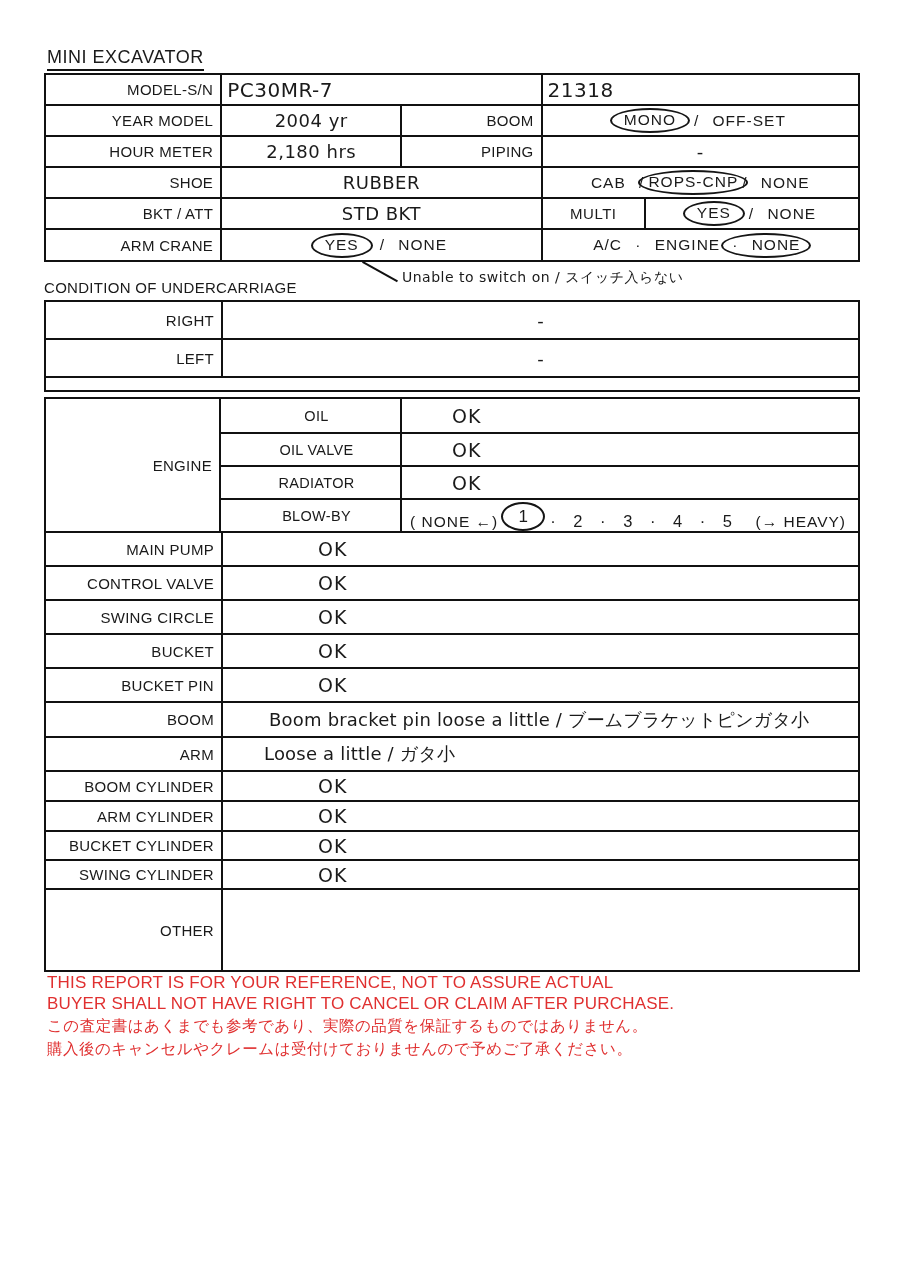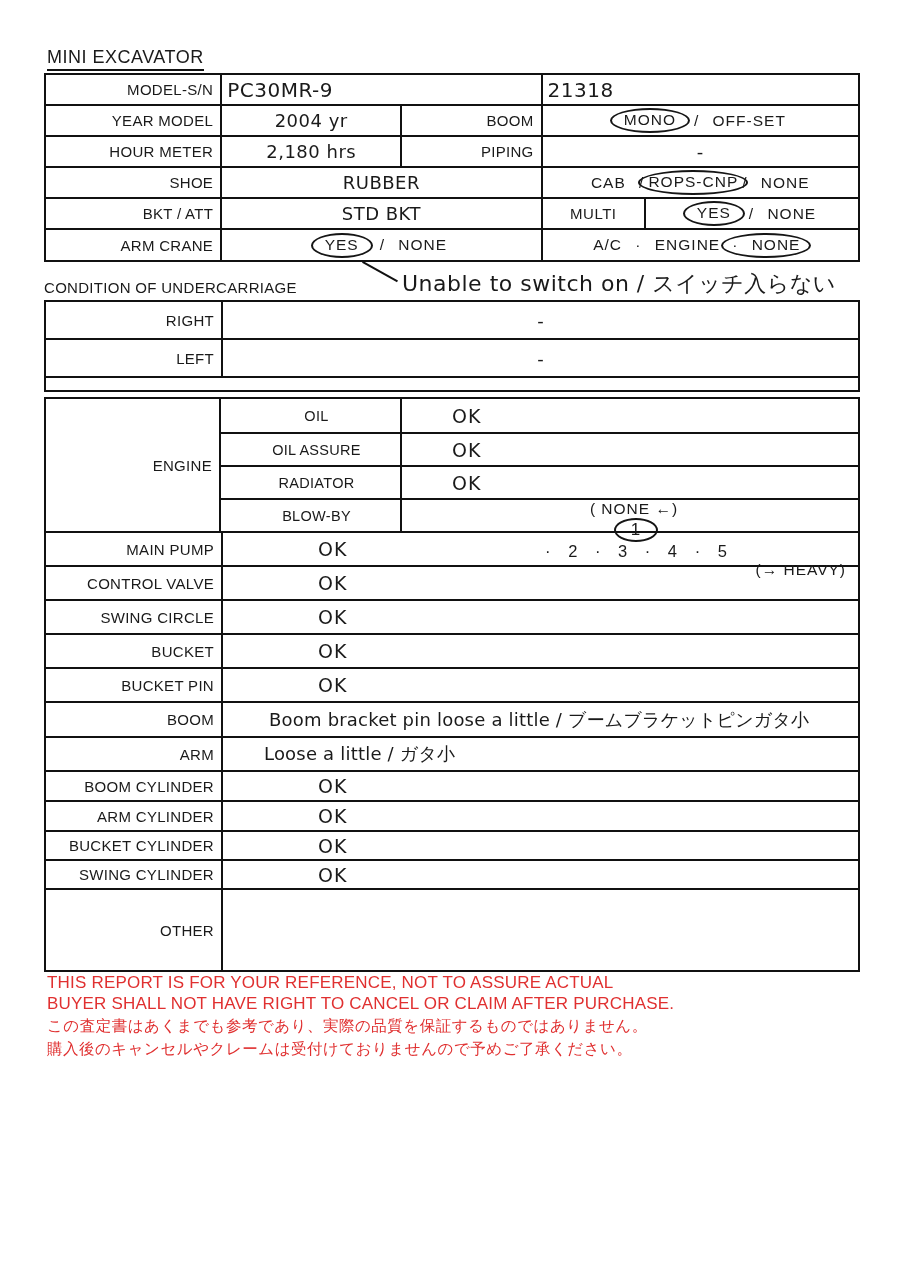--- a/index.html
+++ b/index.html
@@ -42,54 +42,54 @@
   .etr { display:flex; height:33px; }
   .etr + .etr { border-top:2px solid #111; }
   .sub { width:179px; justify-content:center; font-size:14.5px; letter-spacing:0.3px;padding-left:12px; }
   .eval { flex:1; border-left:2px solid #111; padding-left:50px; font-family:"DejaVu Sans", sans-serif; font-size:19px; letter-spacing:1px; }
   .mtr { display:flex; }
   .mval { flex:1; padding-left:95px; font-family:"DejaVu Sans", sans-serif; font-size:19px; letter-spacing:1px; }
   .note-val { font-size:18px; letter-spacing:0.2px; }
   .pl46{padding-left:46px;} .pl41{padding-left:41px;}
   .h34{height:34px;} .h35{height:35px;} .h30{height:30px;} .h28{height:29px;} .h82{height:82px;}
   
-  .bb { display:flex; align-items:center; padding-left:8px; letter-spacing:0;flex-direction:column; }
+  .bb { display:flex; align-items:flex-end; padding-left:8px; letter-spacing:0; }
   .bb-left { font-size:15.5px; letter-spacing:1px; }
   .bb-circle {
     display:inline-flex; align-items:center; justify-content:center;
     width:44px; height:29px; border:2px solid #151515; border-radius:50%;
     font-size:17px; margin-left:3px; font-family:"Liberation Sans", sans-serif;
   }
   .bb-scale { font-size:16.5px; word-spacing:11px; margin-left:5px; letter-spacing:1px; }
   .bb-right { font-size:15.5px; margin-left:auto; padding-right:12px; letter-spacing:1px; }
   
   .leader {
     position:absolute; left:363px; top:261px; width:40px; height:0;
     border-top:2px solid #111; transform:rotate(29deg); transform-origin:left top;
   }
   .armnote {
     position:absolute; left:402px; top:269px; font-family:"DejaVu Sans", sans-serif;
-    font-size:22px; letter-spacing:0.5px;
+    font-size:14px; letter-spacing:0.5px;
   }
   
   .disclaimer { position:absolute; left:47px; top:973px; line-height:20.5px; }
   .disc-en { font-size:17px; letter-spacing:0.2px; }
   .disc-jp { font-size:15.5px; margin-top:2px; letter-spacing:0.5px; }
 </style>
 </head>
 <body>
 
 <div class="page">
 
   <div class="title">MINI EXCAVATOR</div>
 
   <div class="tbl" style="top:73px;">
     <div class="tr h29">
       <div class="td lbl w175">MODEL-S/N</div>
-      <div class="td big w322">PC30MR-9</div>
+      <div class="td big w322">PC30MR-7</div>
       <div class="td big w319">21318</div>
     </div>
     <div class="tr h31">
       <div class="td lbl w175">YEAR MODEL</div>
       <div class="td mid ctr w181">2004 yr</div>
       <div class="td lbl w141">BOOM</div>
       <div class="td w319">
         <div class="optline opt">
           <span class="circ">MONO</span>
           <span>/ OFF-SET</span>
@@ -159,21 +159,21 @@
 
   <div class="tbl" style="top:397px;">
     <div class="engine-block">
       <div class="td lbl w175" style="border-right:2px solid #111;">ENGINE</div>
       <div class="engine-rows">
         <div class="etr">
           <div class="td sub">OIL</div>
           <div class="td eval">OK</div>
         </div>
         <div class="etr">
-          <div class="td sub">OIL ASSURE</div>
+          <div class="td sub">OIL VALVE</div>
           <div class="td eval">OK</div>
         </div>
         <div class="etr">
           <div class="td sub">RADIATOR</div>
           <div class="td eval">OK</div>
         </div>
         <div class="etr">
           <div class="td sub">BLOW-BY</div>
           <div class="td eval bb" style="padding-left:8px; font-family:'Liberation Sans',sans-serif;">
             <span class="bb-left">( NONE ←)</span>

